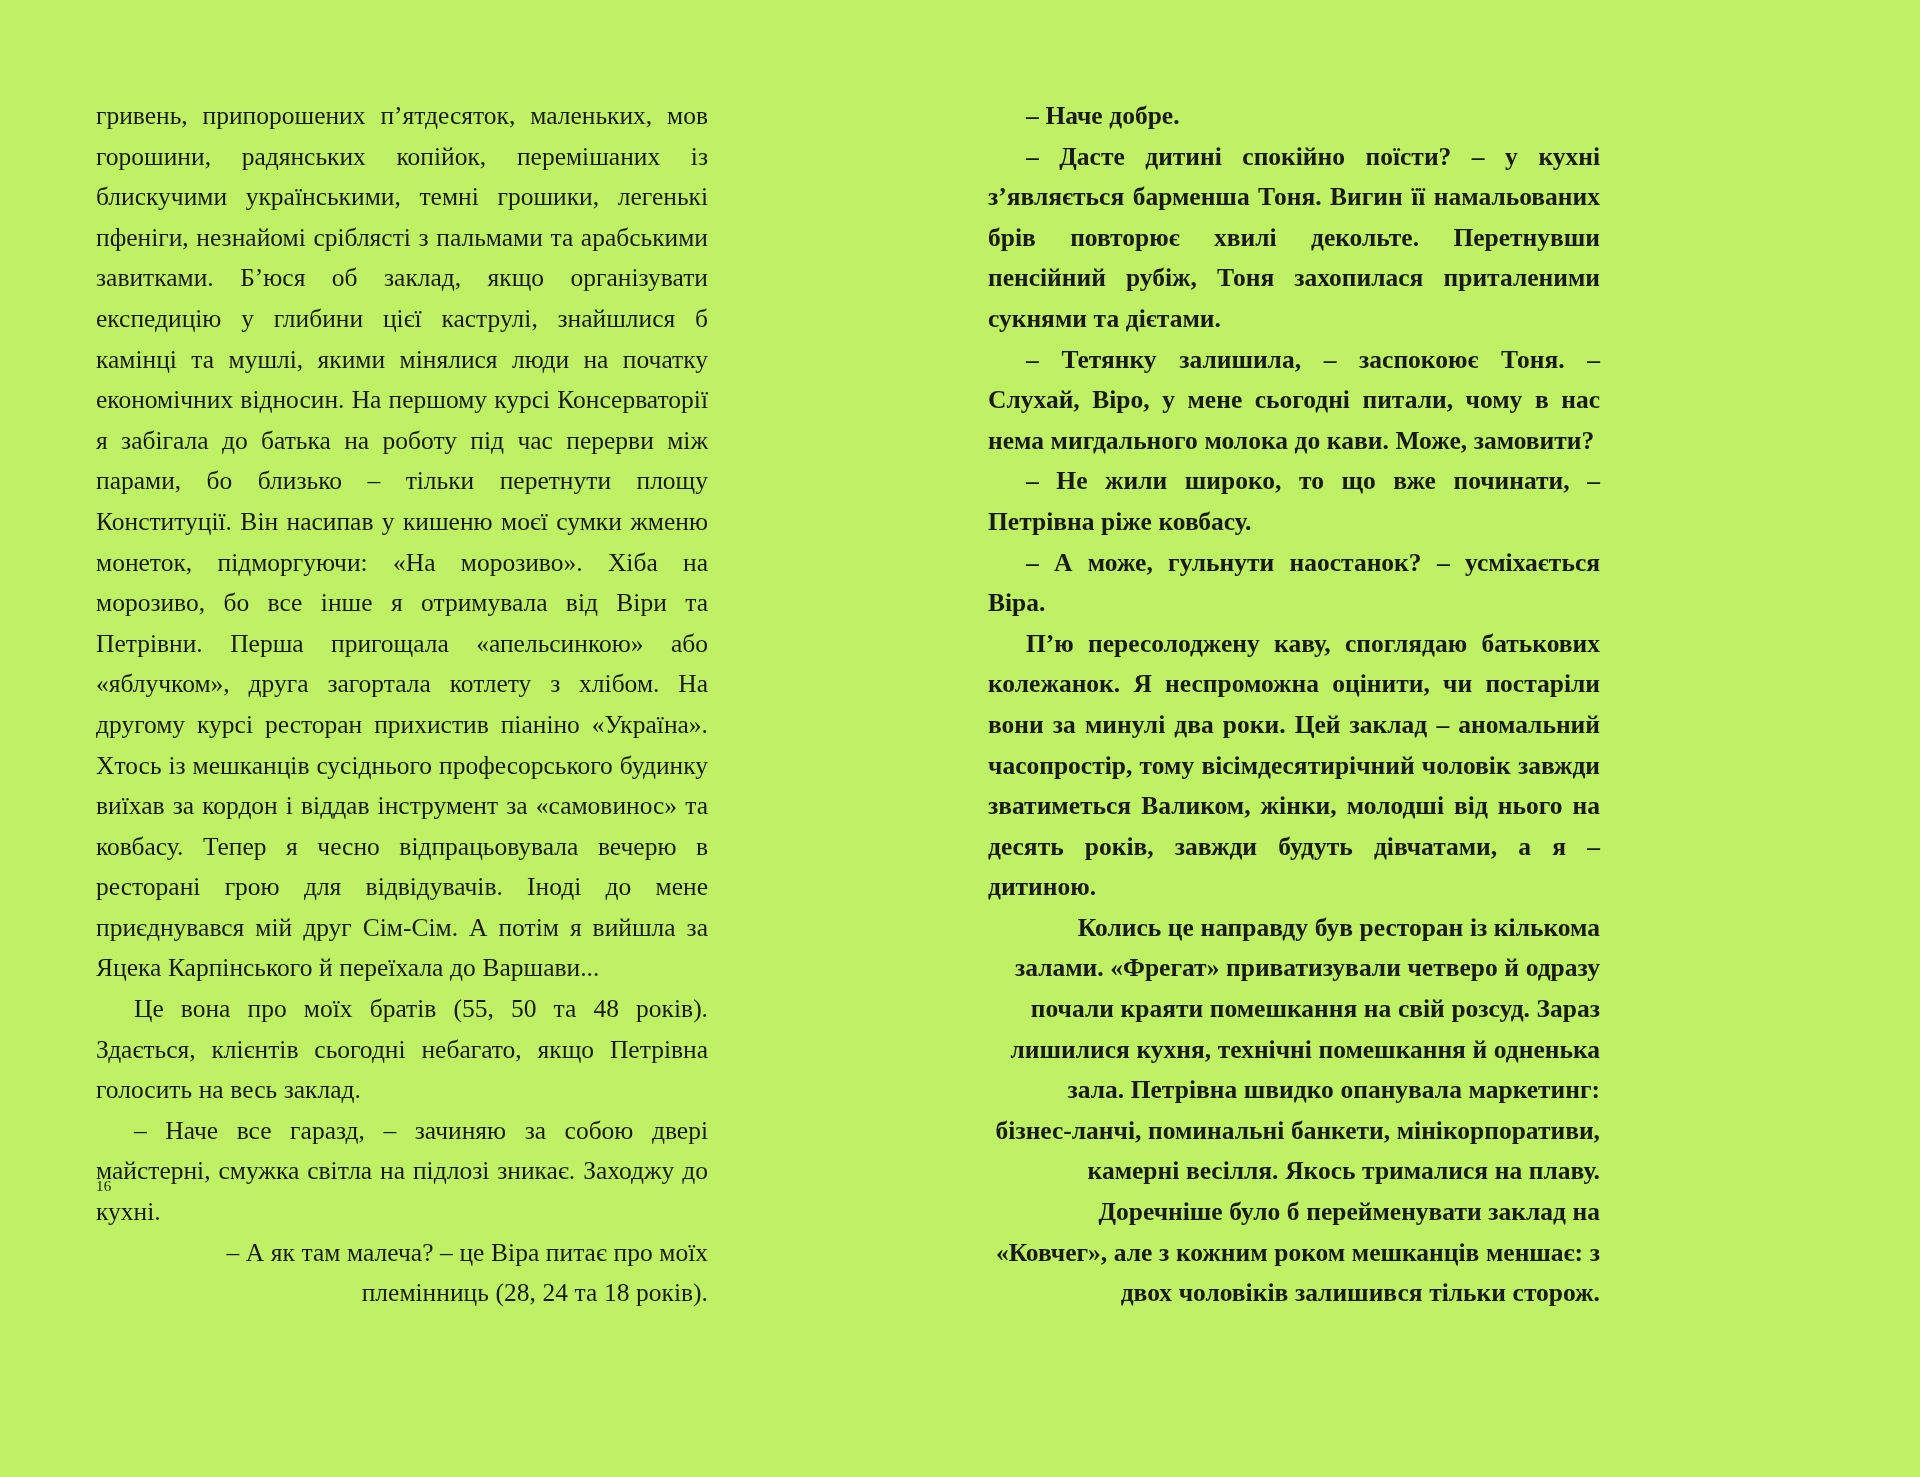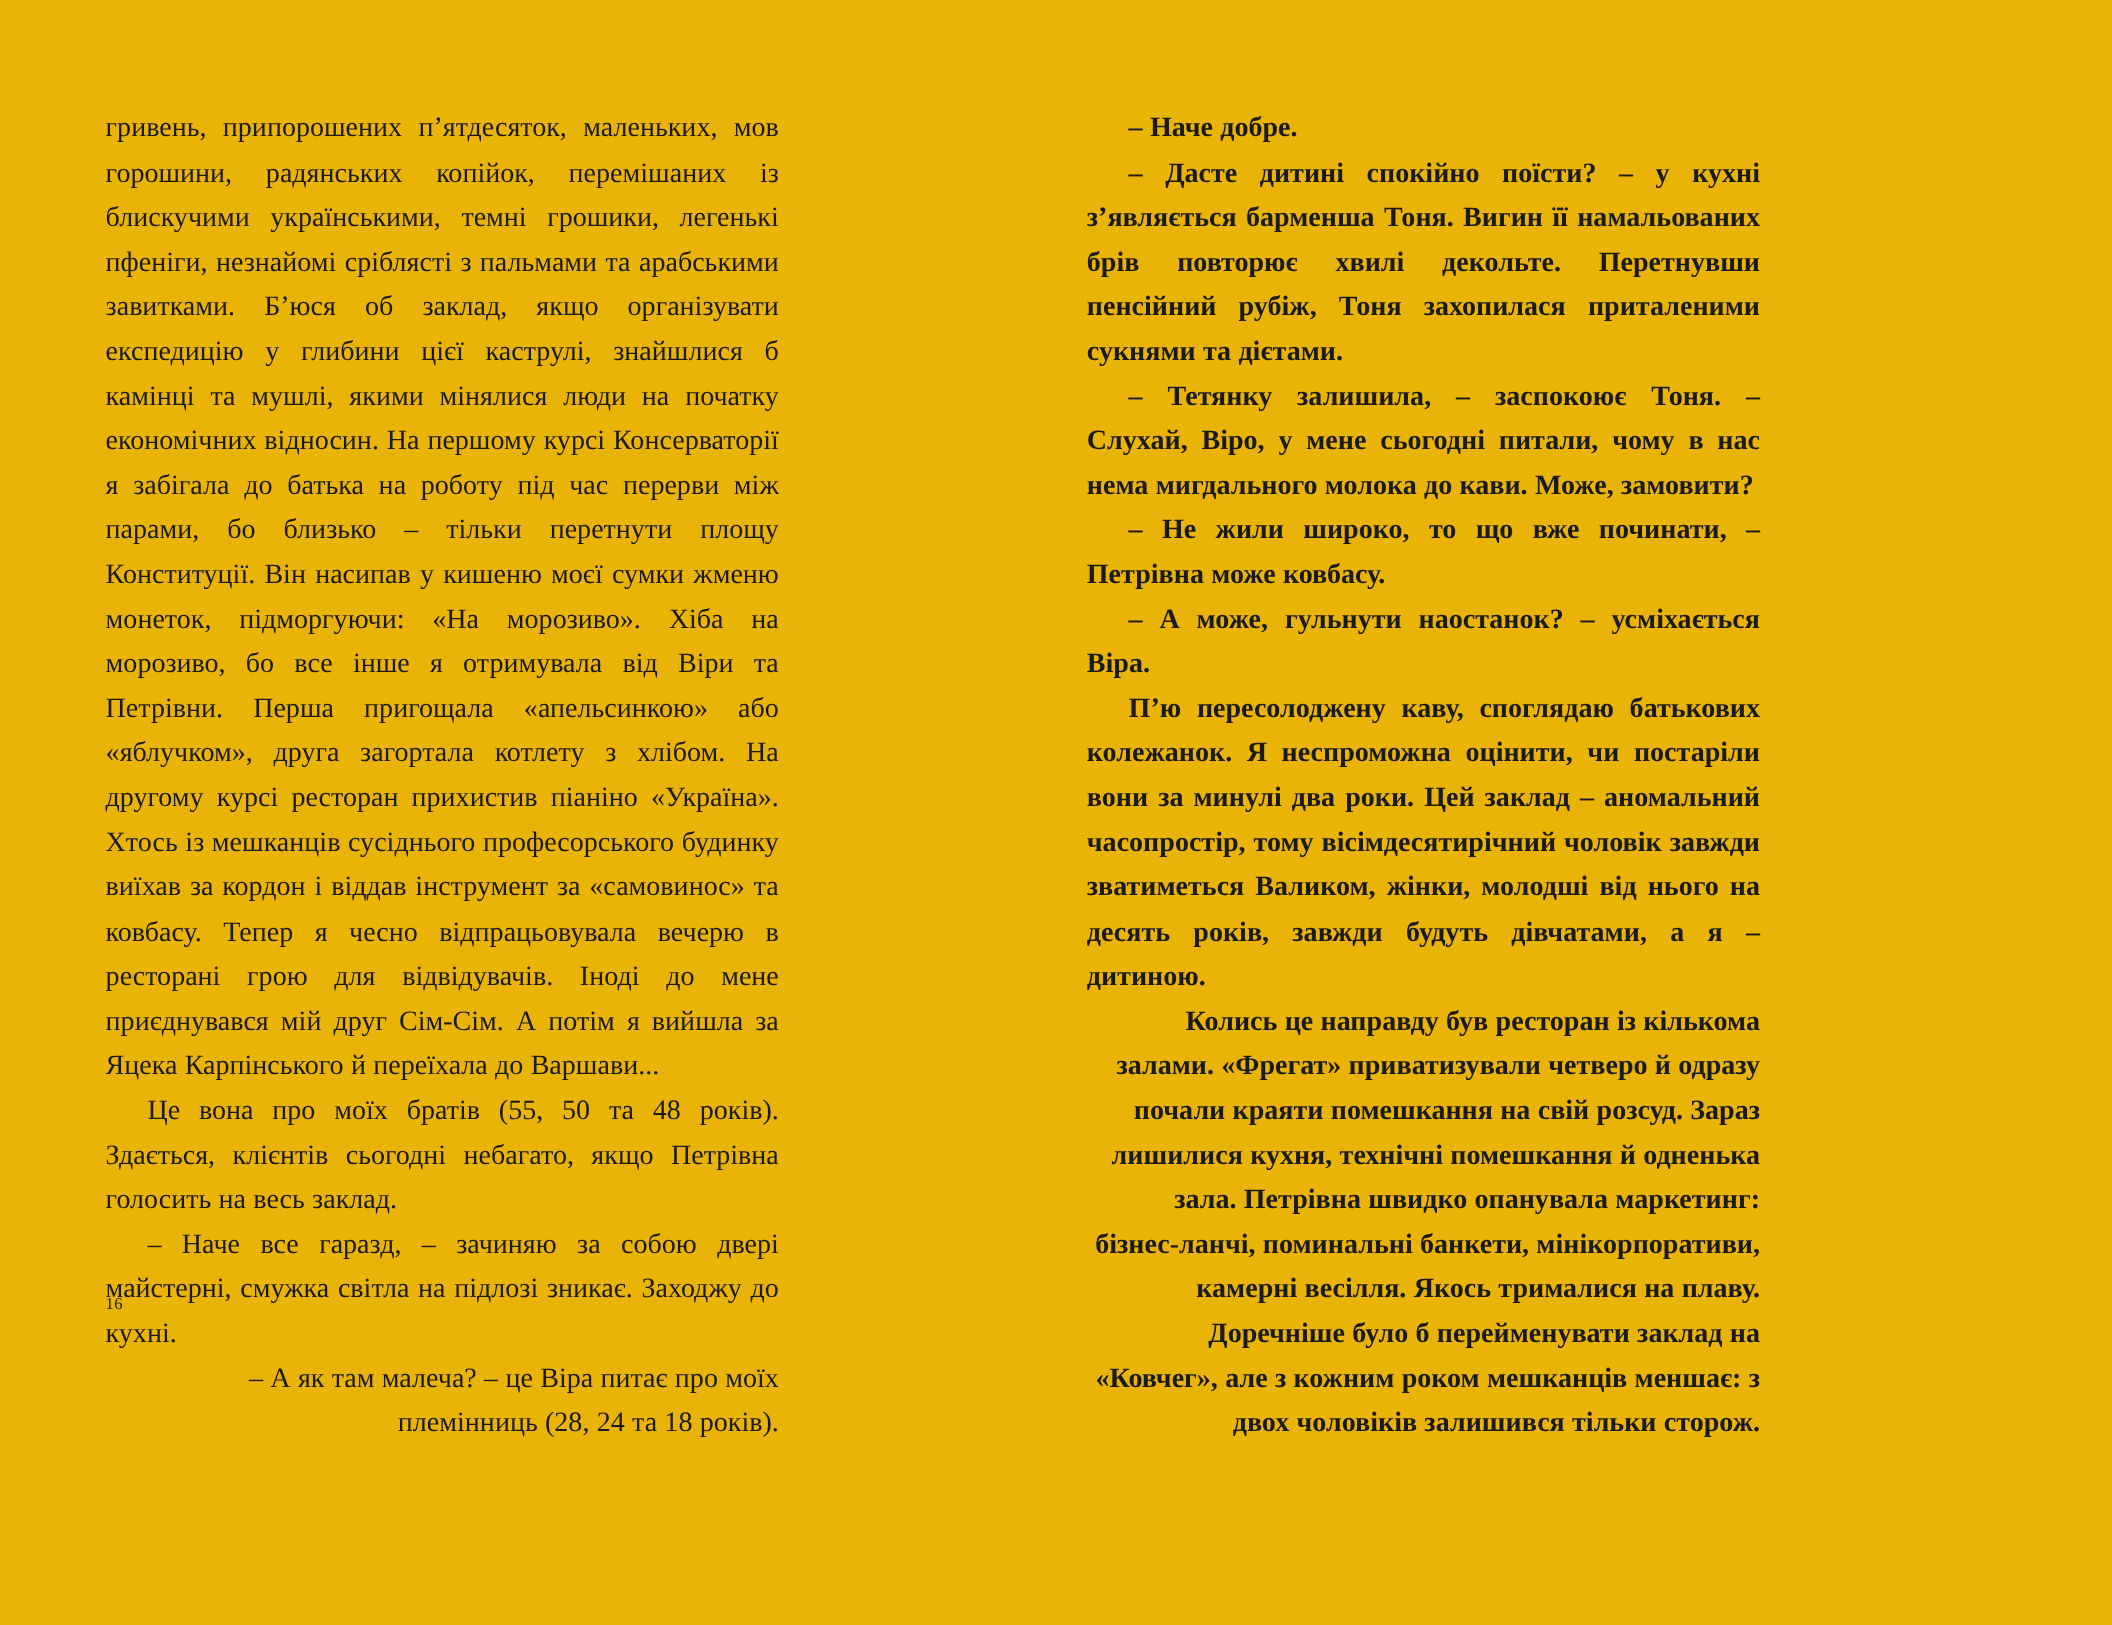--- a/index.html
+++ b/index.html
@@ -4,21 +4,21 @@
 <style>
   html, body {
     margin: 0;
     padding: 0;
     background: #ffffff;
   }
   .page {
     position: relative;
     width: 1920px;
     height: 1477px;
-    background: #eab308;
+    background: #bef264;
     box-sizing: border-box;
     overflow: hidden;
   }
   .spread {
     position: absolute;
     top: 96px;
     left: 0;
     width: 1920px;
     display: flex;
     flex-direction: row;
@@ -78,21 +78,21 @@
       <p class="para noindent">гривень, припорошених п’ятдесяток, маленьких, мов горошини, радянських копійок, перемішаних із блискучими українськими, темні грошики, легенькі пфеніги, незнайомі сріблясті з пальмами та арабськими завитками. Б’юся об заклад, якщо організувати експедицію у глибини цієї каструлі, знайшлися б камінці та мушлі, якими мінялися люди на початку економічних відносин. На першому курсі Консерваторії я забігала до батька на роботу під час перерви між парами, бо близько – тільки перетнути площу Конституції. Він насипав у кишеню моєї сумки жменю монеток, підморгуючи: «На морозиво». Хіба на морозиво, бо все інше я отримувала від Віри та Петрівни. Перша пригощала «апельсинкою» або «яблучком», друга загортала котлету з хлібом. На другому курсі ресторан прихистив піаніно «Україна». Хтось із мешканців сусіднього професорського будинку виїхав за кордон і віддав інструмент за «самовинос» та ковбасу. Тепер я чесно відпрацьовувала вечерю в ресторані грою для відвідувачів. Іноді до мене приєднувався мій друг Сім-Сім. А потім я вийшла за Яцека Карпінського й переїхала до Варшави...</p>
       <p class="para indent">Це вона про моїх братів (55, 50 та 48 років). Здається, клієнтів сьогодні небагато, якщо Петрівна голосить на весь заклад.</p>
       <p class="para indent">– Наче все гаразд, – зачиняю за собою двері майстерні, смужка світла на підлозі зникає. Заходжу до кухні.</p>
       <p class="para indent">– А як там малеча? – це Віра питає про моїх племінниць (28, 24 та 18 років).</p>
     </div>
 
     <div class="column col-right">
       <p class="para indent">– Наче добре.</p>
       <p class="para indent">– Дасте дитині спокійно поїсти? – у кухні з’являється барменша Тоня. Вигин її намальованих брів повторює хвилі декольте. Перетнувши пенсійний рубіж, Тоня захопилася приталеними сукнями та дієтами.</p>
       <p class="para indent">– Тетянку залишила, – заспокоює Тоня. – Слухай, Віро, у мене сьогодні питали, чому в нас нема мигдального молока до кави. Може, замовити?</p>
-      <p class="para indent">– Не жили широко, то що вже починати, – Петрівна може ковбасу.</p>
+      <p class="para indent">– Не жили широко, то що вже починати, – Петрівна ріже ковбасу.</p>
       <p class="para indent">– А може, гульнути наостанок? – усміхається Віра.</p>
       <p class="para indent">П’ю пересолоджену каву, споглядаю батькових колежанок. Я неспроможна оцінити, чи постаріли вони за минулі два роки. Цей заклад – аномальний часопростір, тому вісімдесятирічний чоловік завжди зватиметься Валиком, жінки, молодші від нього на десять років, завжди будуть дівчатами, а я – дитиною.</p>
       <p class="para indent">Колись це направду був ресторан із кількома залами. «Фрегат» приватизували четверо й одразу почали краяти помешкання на свій розсуд. Зараз лишилися кухня, технічні помешкання й одненька зала. Петрівна швидко опанувала маркетинг: бізнес-ланчі, поминальні банкети, мінікорпоративи, камерні весілля. Якось трималися на плаву. Доречніше було б перейменувати заклад на «Ковчег», але з кожним роком мешканців меншає: з двох чоловіків залишився тільки сторож.</p>
     </div>
 
   </div>
 
   <div class="folio">16</div>
 
 </div>

